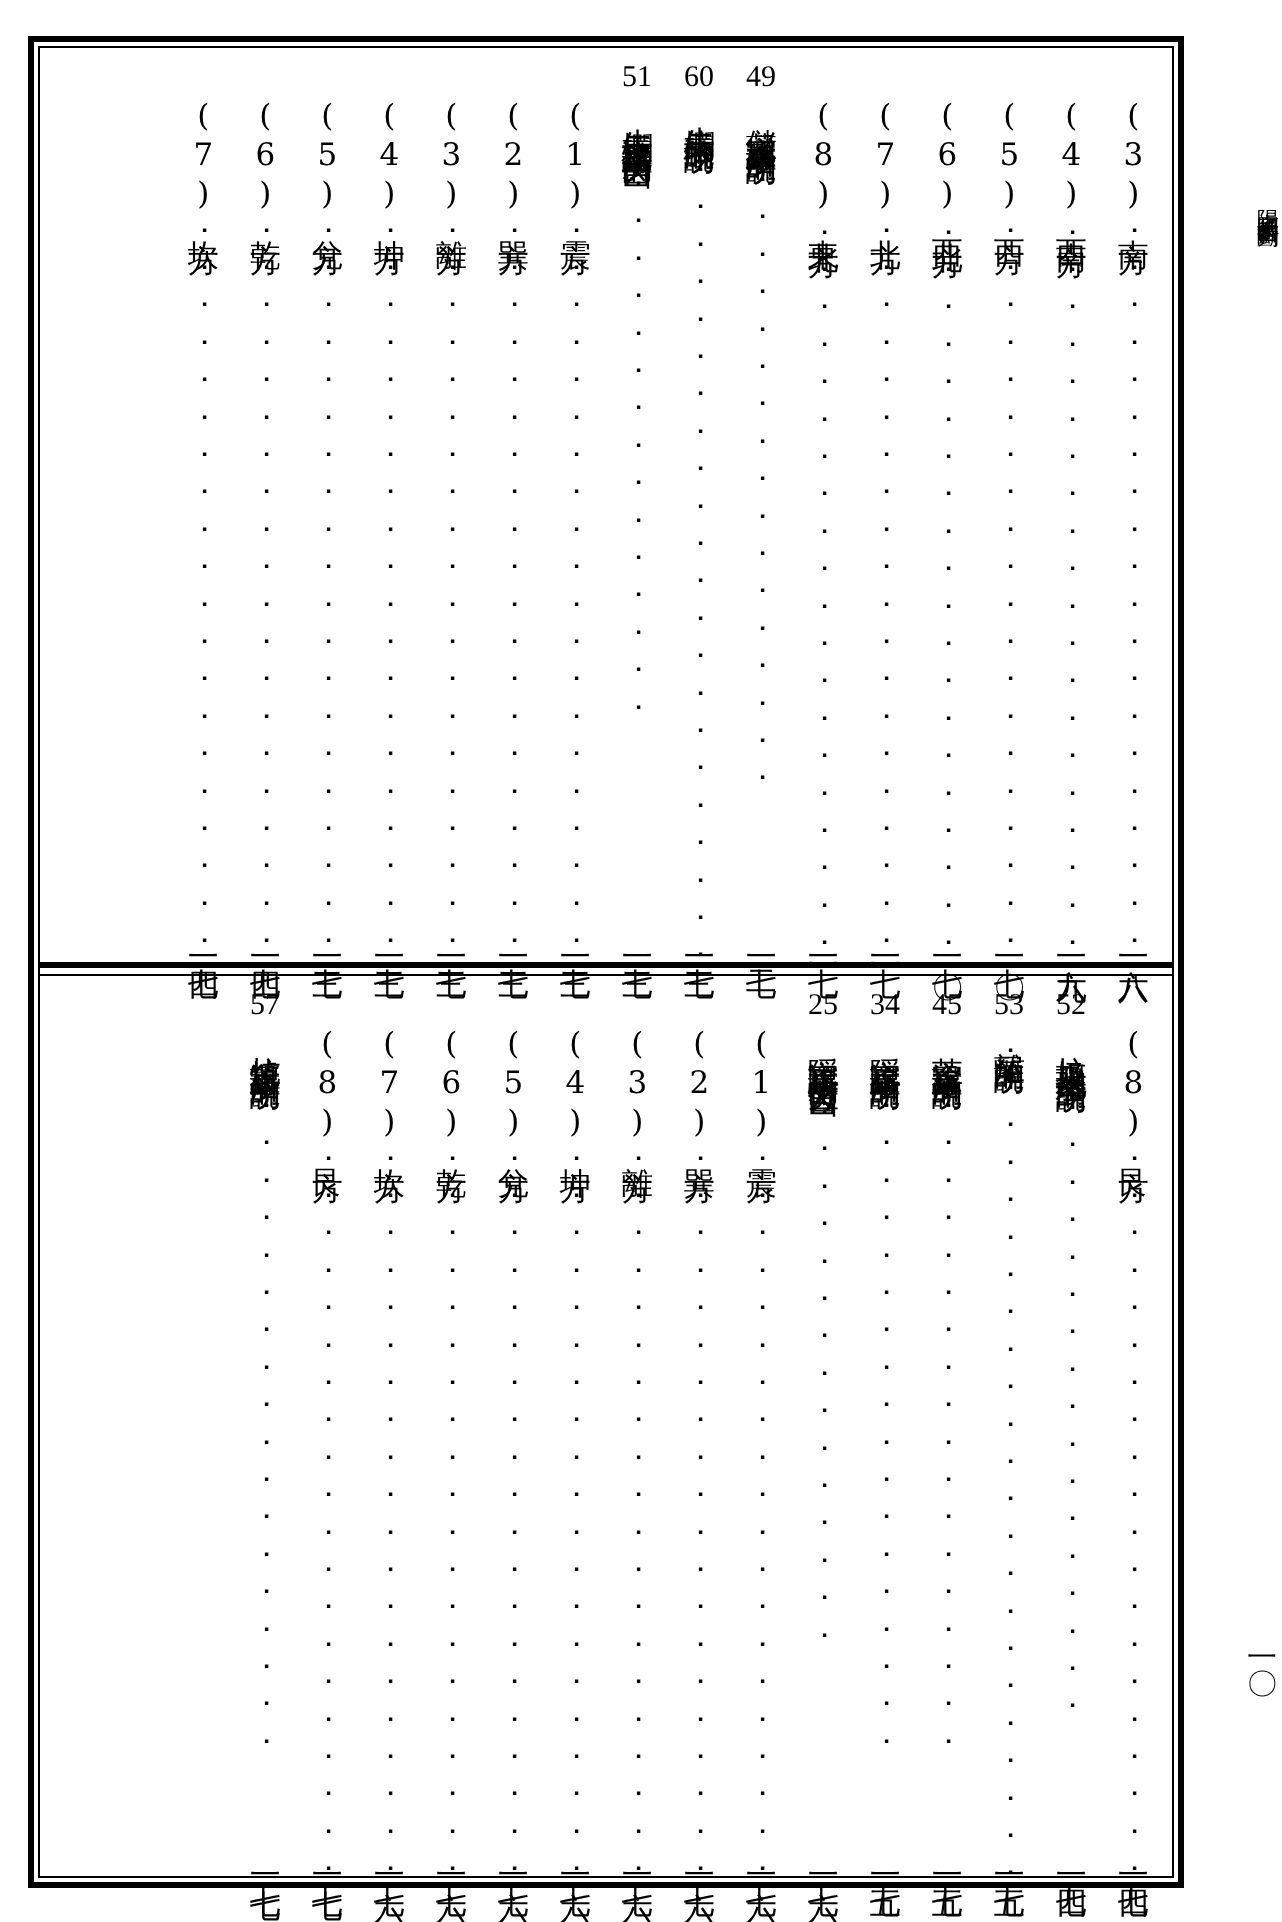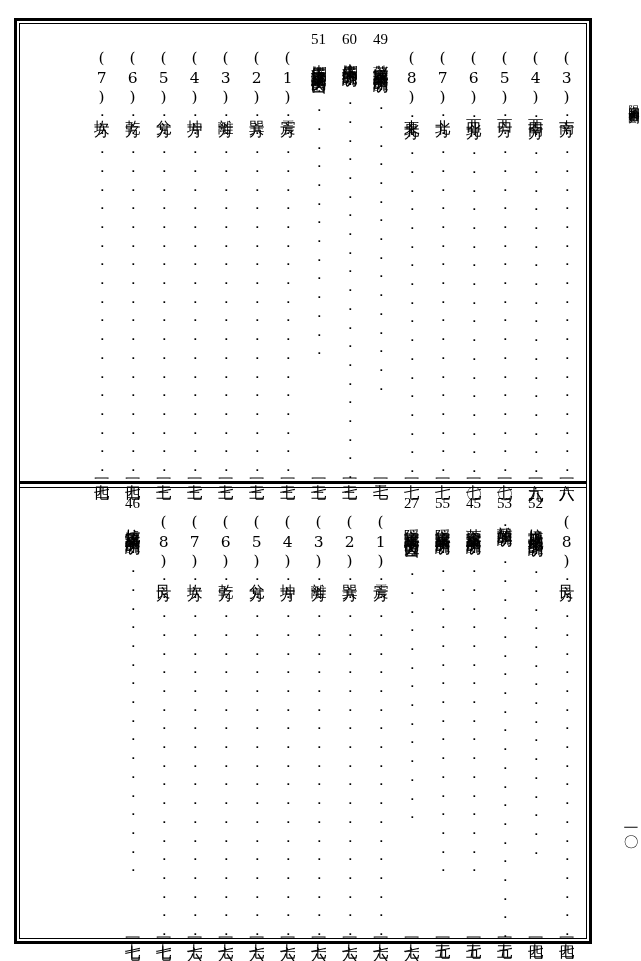--- a/index.html
+++ b/index.html
@@ -295,27 +295,27 @@
           <div class="leader">．．．．．．．．．．．．．．．．．．．．．．．．．</div>
           <div class="pagenum">一七五</div>
         </div>
         <div class="col">
           <div class="num">45</div>
           <div class="title">茶室設置場所的說明</div>
           <div class="leader">．．．．．．．．．．．．．．．．．．．</div>
           <div class="pagenum">一七五</div>
         </div>
         <div class="col">
-          <div class="num">55</div>
+          <div class="num">34</div>
           <div class="title">隱寓設置場所的說明</div>
           <div class="leader">．．．．．．．．．．．．．．．．．．．</div>
           <div class="pagenum">一七五</div>
         </div>
         <div class="col">
-          <div class="num">27</div>
+          <div class="num">25</div>
           <div class="title">隱寓設置場所的方位吉凶</div>
           <div class="leader">．．．．．．．．．．．．．．．．</div>
           <div class="pagenum">一七六</div>
         </div>
         <div class="col">
           <div class="num blank">·</div>
           <div class="title">(1)震方</div>
           <div class="leader">．．．．．．．．．．．．．．．．．．．．．．．．．</div>
           <div class="pagenum">一七六</div>
         </div>
@@ -355,21 +355,21 @@
           <div class="leader">．．．．．．．．．．．．．．．．．．．．．．．．．</div>
           <div class="pagenum">一七六</div>
         </div>
         <div class="col">
           <div class="num blank">·</div>
           <div class="title">(8)艮方</div>
           <div class="leader">．．．．．．．．．．．．．．．．．．．．．．．．．</div>
           <div class="pagenum">一七七</div>
         </div>
         <div class="col">
-          <div class="num">46</div>
+          <div class="num">57</div>
           <div class="title">炕爐設置場所的說明</div>
           <div class="leader">．．．．．．．．．．．．．．．．．．．</div>
           <div class="pagenum">一七七</div>
         </div>
       </div>
   </div>
 
 </div>
 
 </body></html>

